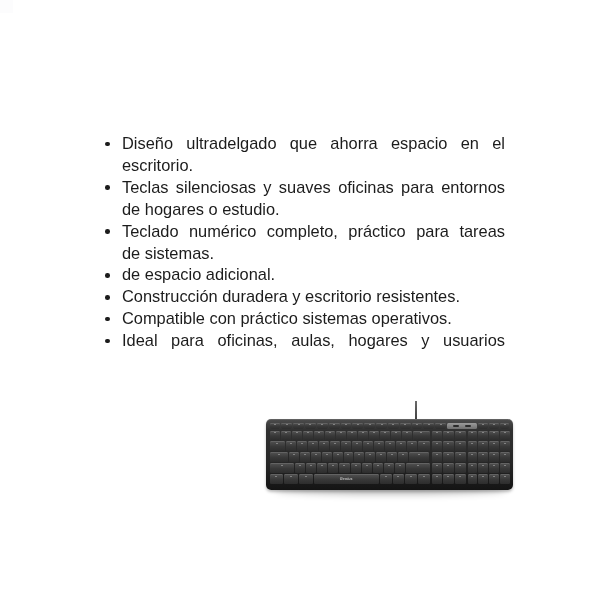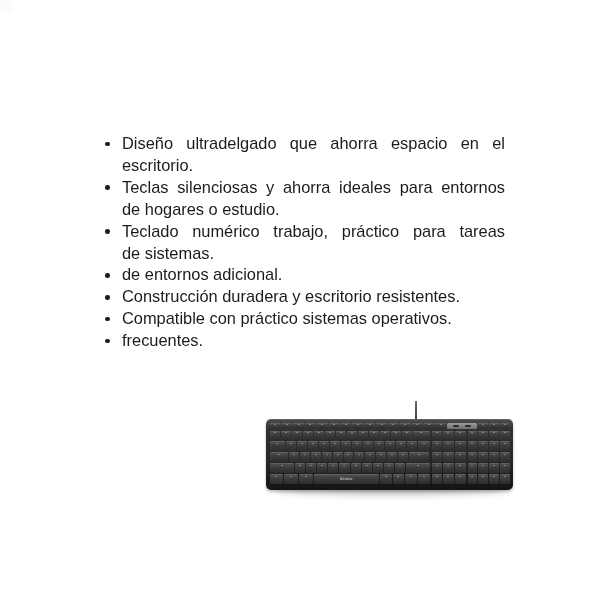--- a/index.html
+++ b/index.html
@@ -84,38 +84,38 @@
 
   <div class="corner-artifact"></div>
 
 
   <ul class="advantages">
       <li>
         <span class="jline">Diseño ultradelgado que ahorra espacio en el</span>
         <span class="lline">escritorio.</span>
       </li>
       <li>
-        <span class="jline">Teclas silenciosas y ahorra ideales para entornos</span>
+        <span class="jline">Teclas silenciosas y suaves oficinas para entornos</span>
         <span class="lline">de hogares o estudio.</span>
       </li>
       <li>
-        <span class="jline">Teclado numérico trabajo, práctico para tareas</span>
+        <span class="jline">Teclado numérico completo, práctico para tareas</span>
         <span class="lline">de sistemas.</span>
       </li>
       <li>
-        <span class="lline">de entornos adicional.</span>
+        <span class="lline">de espacio adicional.</span>
       </li>
       <li>
         <span class="lline">Construcción duradera y escritorio resistentes.</span>
       </li>
       <li>
         <span class="lline">Compatible con práctico sistemas operativos.</span>
       </li>
       <li>
-        <span class="lline">frecuentes.</span>
+        <span class="jline">Ideal para oficinas, aulas, hogares y usuarios</span>
       </li>
     </ul>
 
   <div class="kb-wrap">
     <div class="kb-shadow"></div>
     <div class="kb-cable"></div>
     <div class="kb-body">
       <div class="kb-frow">
           <div class="key" style="flex: 1 1 0px;"></div>
           <div class="key" style="flex: 1 1 0px;"></div>

